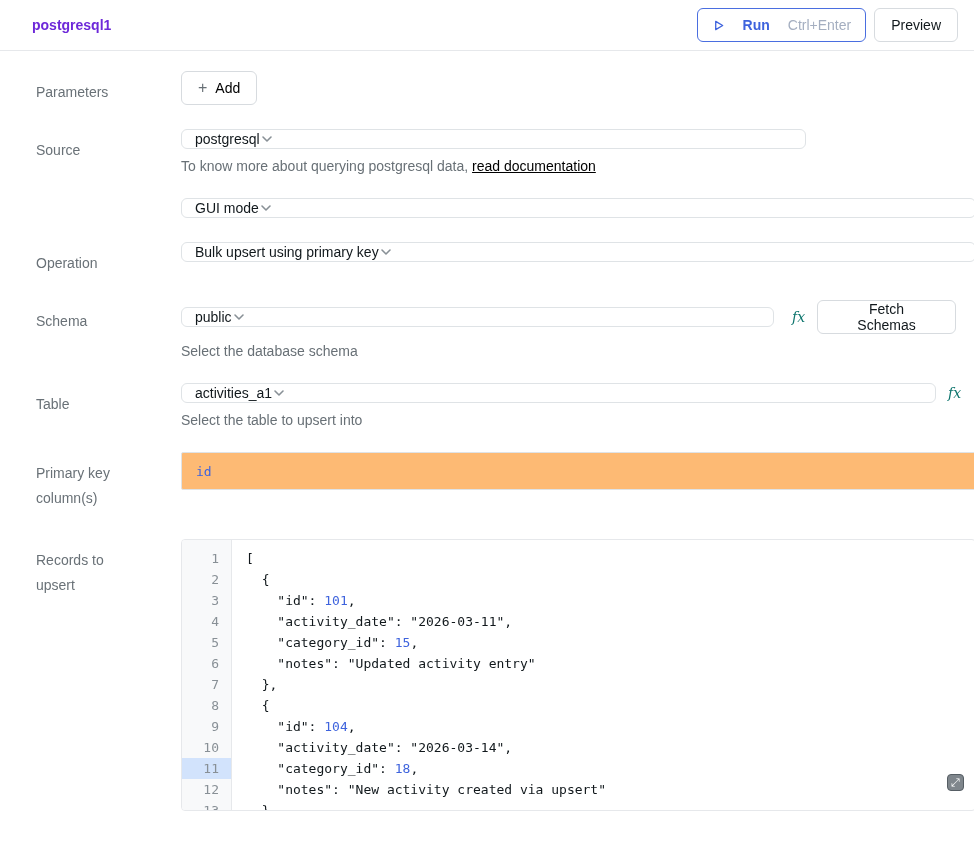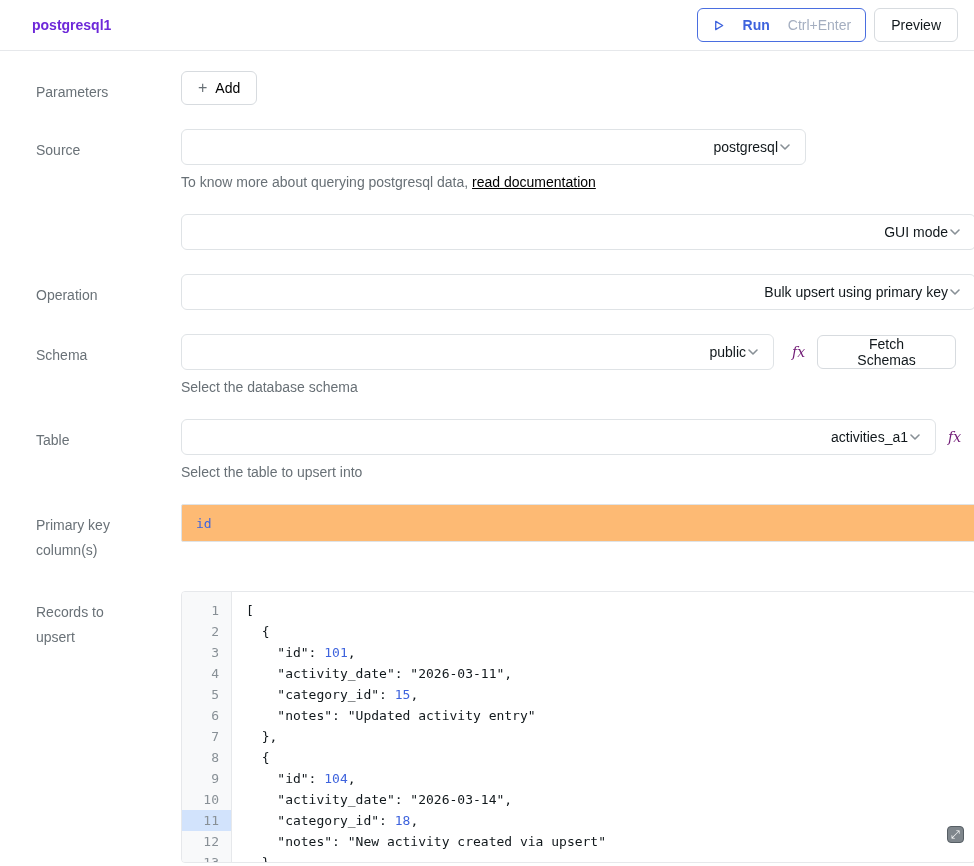--- a/index.html
+++ b/index.html
@@ -24,34 +24,34 @@
 
   
   .main { padding:20px 18px 0 16px; }
   .row { display:flex; margin-bottom:24px; }
   .row-label { width:145px; flex:none; padding:9px 48px 0 0; font-size:14px; color:#697177; line-height:25px;margin-left:20px; }
   .row-content { width:795px; }
 
   .btn-add { border:1px solid #D7DBDF; padding:0 16px; gap:8px; font-weight:500; }
   .plus { color:#687076; font-size:16px; line-height:1; }
 
-  .select { height:36px; border:1px solid #DFE3E6; border-radius:6px; background:#fff;
-    display:flex; align-items:center; justify-content:flex-end; padding:0 13px;
+  .select { height:20px; border:1px solid #DFE3E6; border-radius:6px; background:#fff;
+    display:flex; align-items:center; justify-content:flex-start; padding:0 13px;
     font-size:14px; color:#11181C; cursor:pointer; }
   .w-full { width:795px; }
   .w-source { width:625px; }
   .w-schema { width:595px; }
   .w-table { width:755px; }
 
   .help { margin-top:9px; font-size:14px; color:#687076; }
   .help a { color:#000000; }
   .stack-gap { margin-top:24px; }
 
   .inline-row { display:flex; align-items:center; }
-  .fx { font-family:"DejaVu Serif", serif; font-style:italic; font-size:14px; color:#701a75;
+  .fx { font-family:"DejaVu Serif", serif; font-style:italic; font-size:14px; color:#0f766e;
     padding:0 12px; margin-left:6px; cursor:pointer; }
   .fetch-btn { margin-left:auto; border:1px solid #D7DBDF; padding:0 20px; font-weight:500; color:#11181C; }
   .fx-right { margin-left:auto; }
 
   .pk-input { width:795px; height:38px; border:1px solid #DFE3E6; border-radius:2px; background:#fdba74;
     display:flex; align-items:center; padding:0 14px;
     font-family:"DejaVu Sans Mono", monospace; font-size:13px; color:#3E63DD; }
 
   
   .editor { width:795px; height:272px; border:1px solid #E6E8EB; border-radius:4px;

